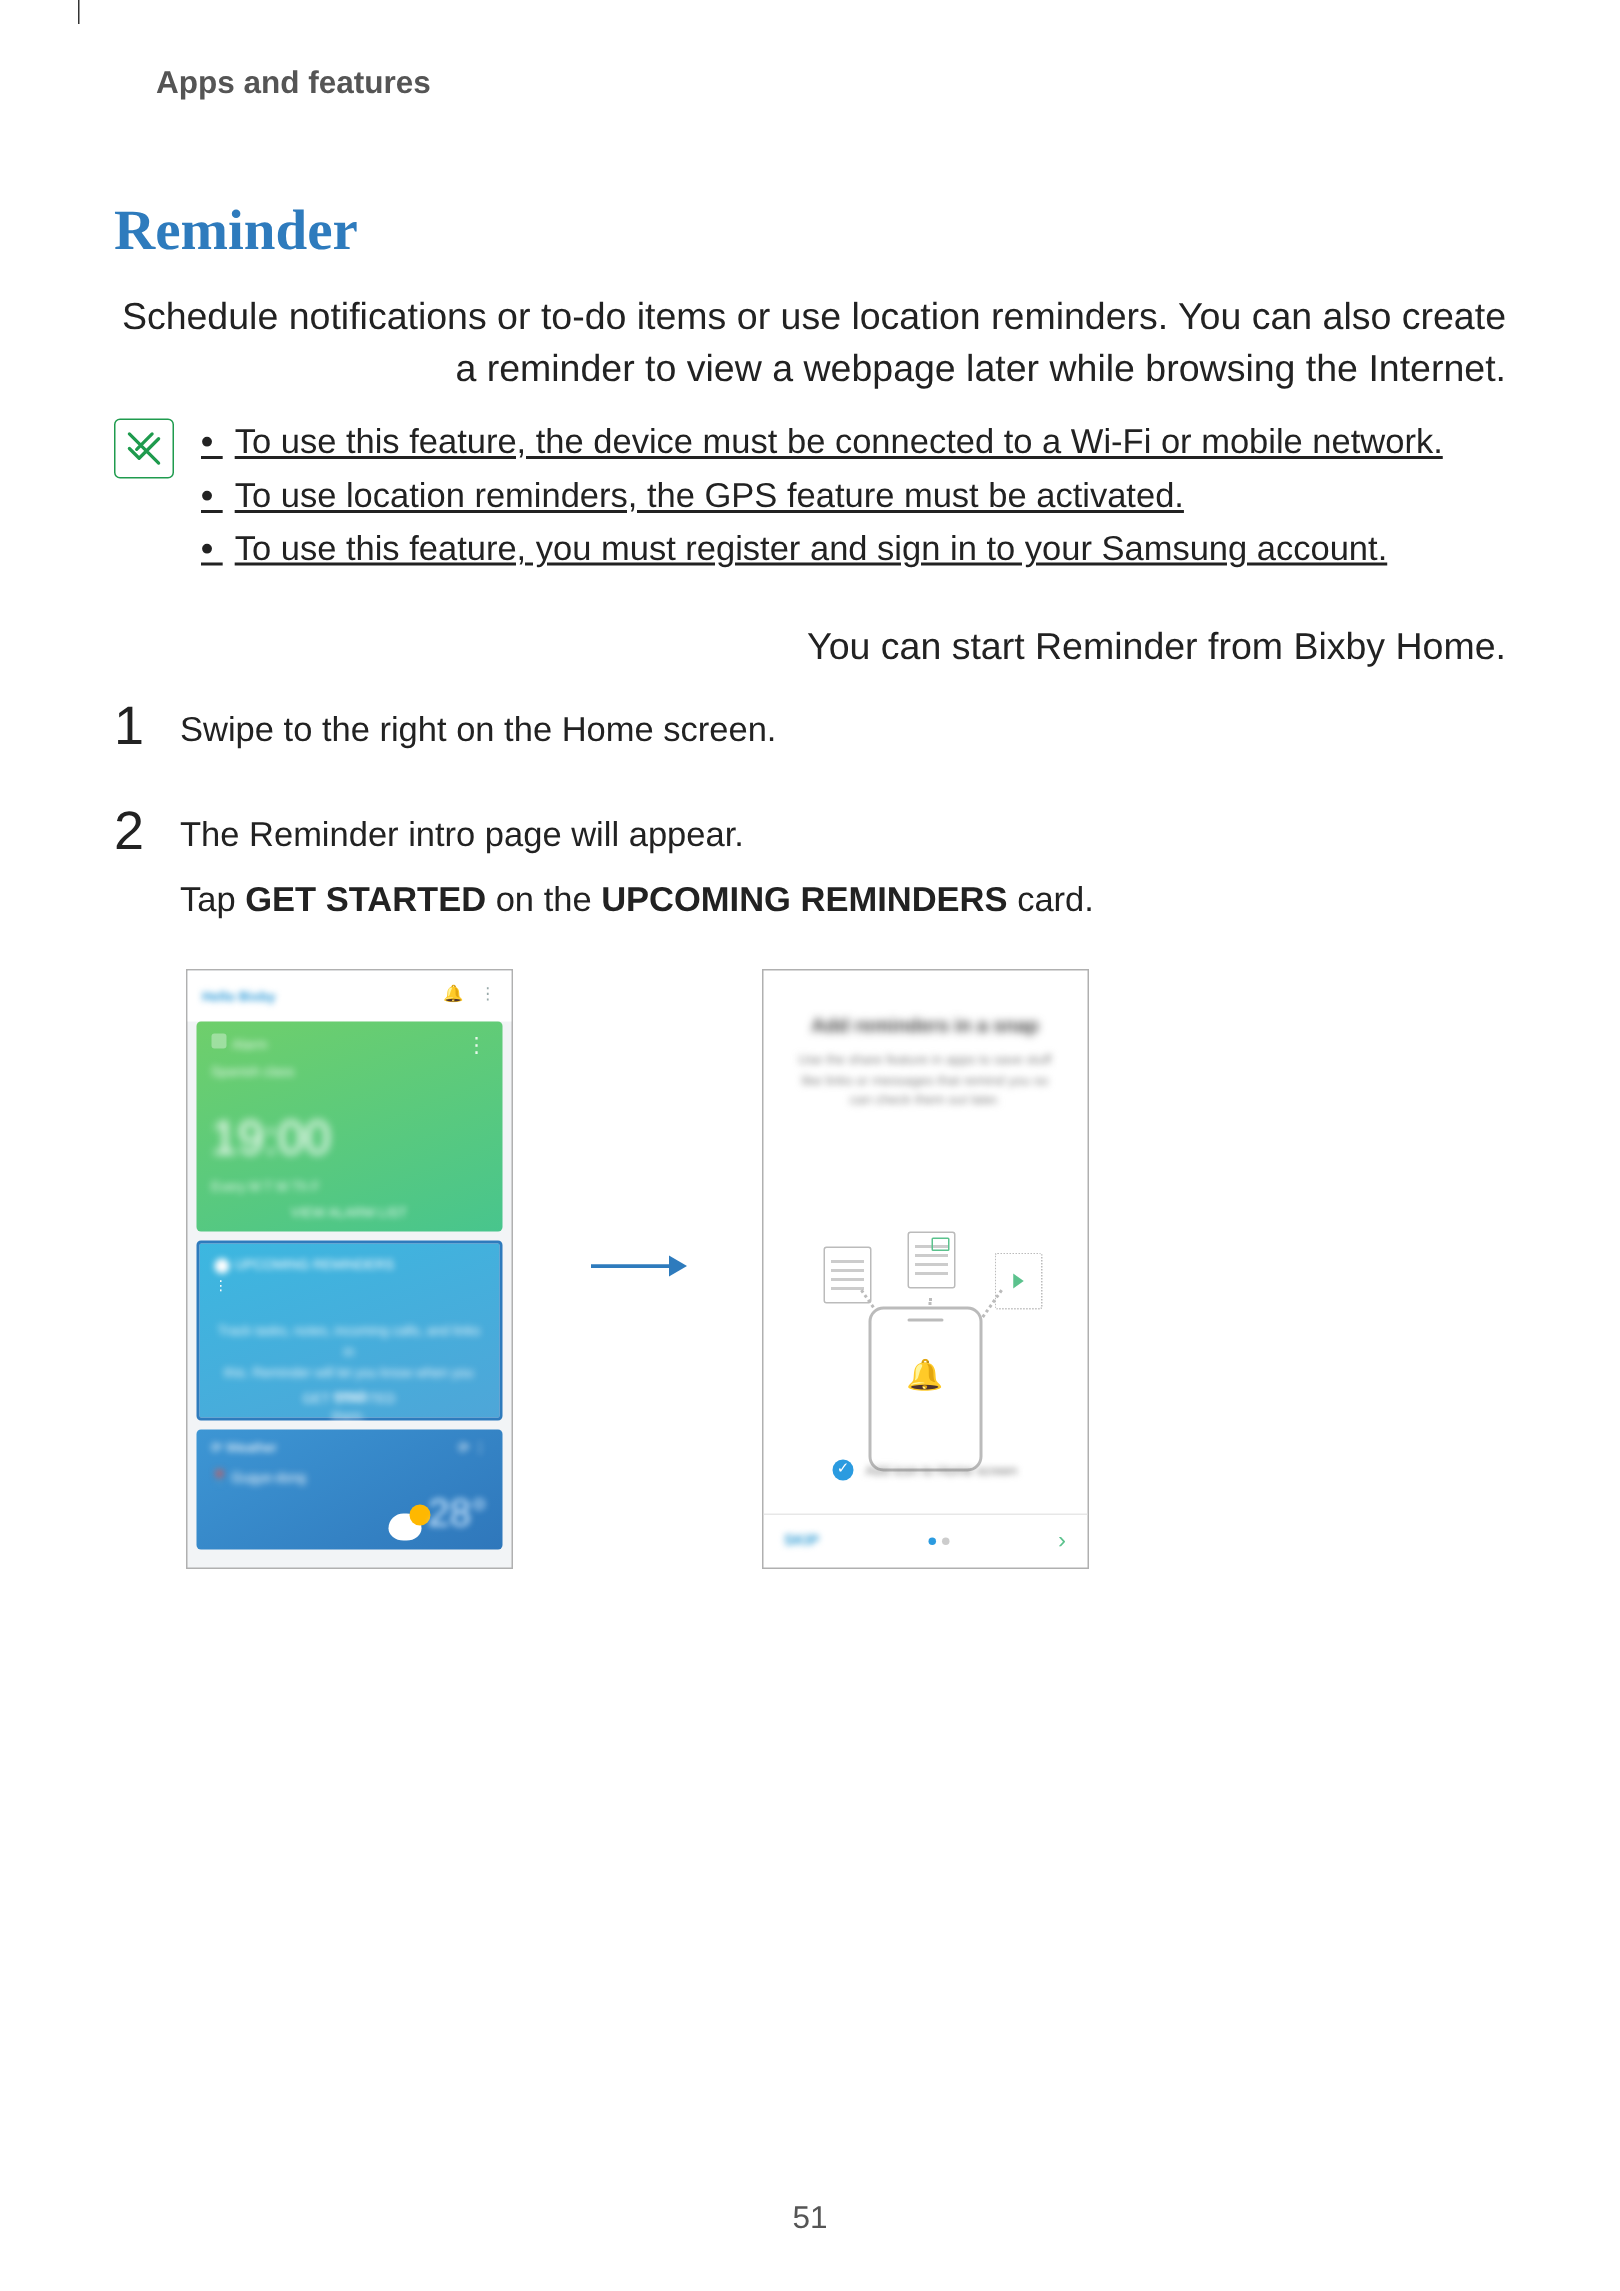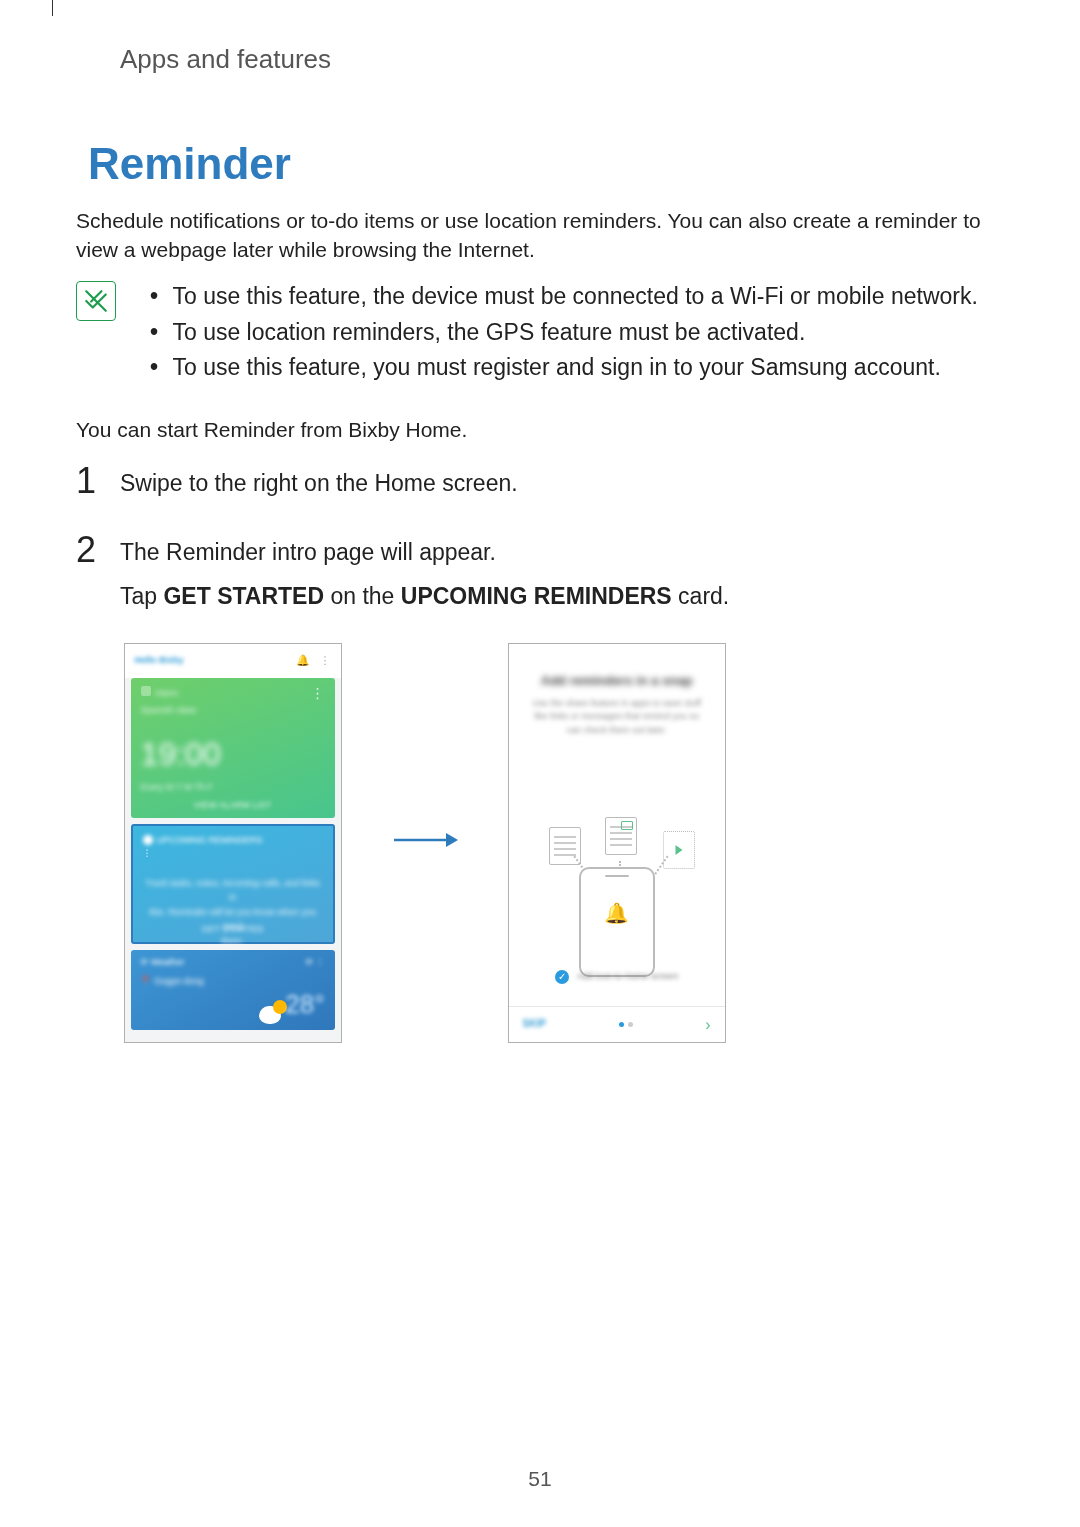--- a/index.html
+++ b/index.html
@@ -23,41 +23,45 @@
   }
   .page-inner{
     border-left:1.5px solid #333;
     padding-left:24px;
     height:16px;
     position:absolute;
     left:52px;
     top:0;
   }
   .header{
-    font-size:26px;
+    font-size:21px;
     color:#555;
-    margin-left:44px;
+    margin-left:28px;
     margin-top:4px;
+    font-weight:bold;
   }
   h1{
     color:var(--accent-blue);
-    font-size:44px;
+    font-size:38px;
     font-weight:700;
-    margin:64px 0 18px 12px;
+    margin:64px 0 18px 0;
+    font-family:Liberation Serif, serif;
   }
   .intro,.para{
-    font-size:21px;
+    font-size:25px;
     line-height:1.38;
     margin:0 0 14px 0;
+    text-align:right;
   }
   .note-block{
     display:flex;
     align-items:flex-start;
-    gap:34px;
+    gap:18px;
     margin:10px 0 30px 0;
+    text-decoration:underline;
   }
   .note-icon{
     width:40px;height:40px;
     border:1.5px solid #1f9b4e;
     border-radius:4px;
     display:flex;align-items:center;justify-content:center;
     color:#1f9b4e;
     flex-shrink:0;
     margin-top:2px;
   }

